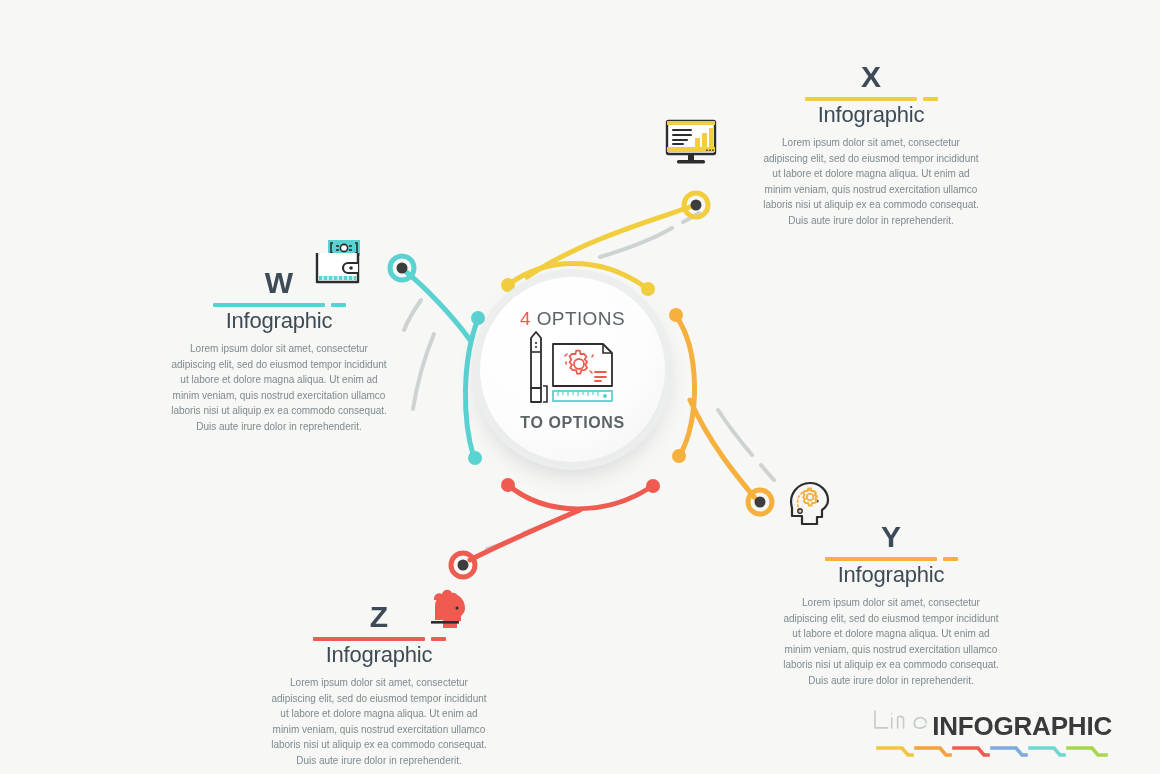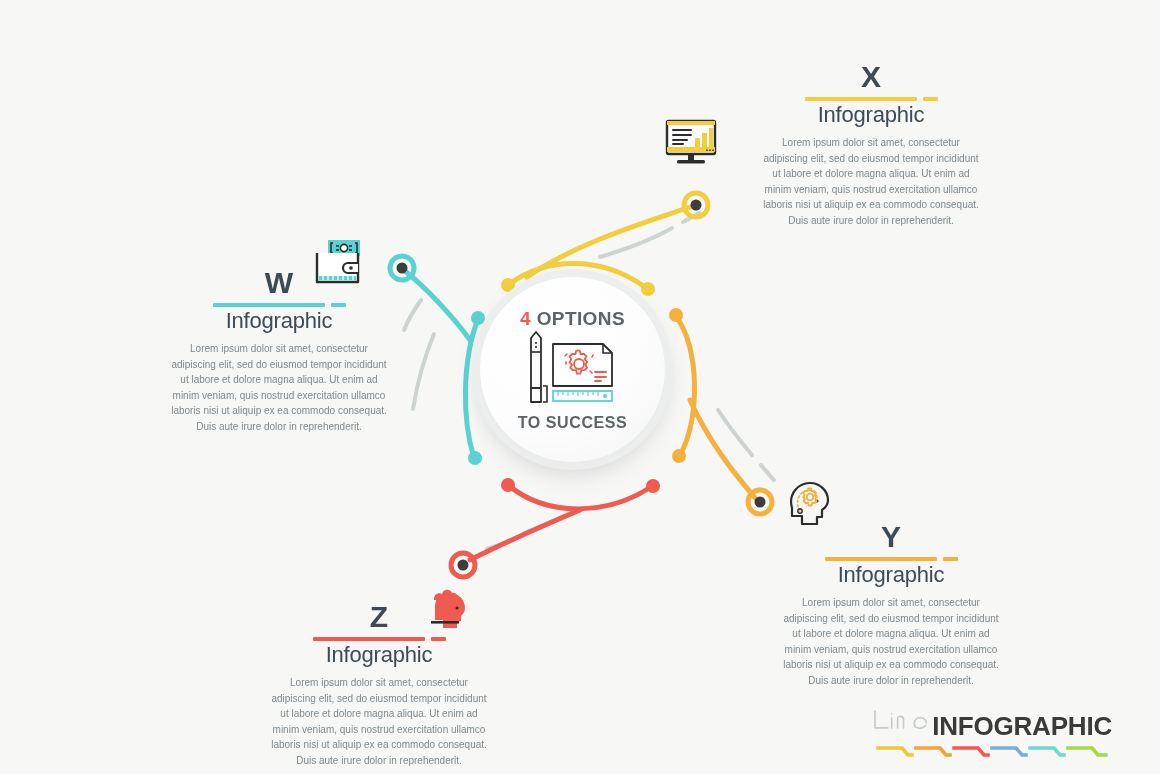--- a/index.html
+++ b/index.html
@@ -21,21 +21,21 @@
     box-shadow:
        0 0 0 8px rgba(236,238,238,.95),
        0 10px 22px rgba(120,125,130,.30),
        0 2px 4px rgba(150,155,160,.25);
     z-index:5;
   }
   .hub-inner{
     position:absolute;inset:0;display:flex;flex-direction:column;
     align-items:center;justify-content:center;
   }
-  .hub-top{font-size:19px;font-weight:bold;letter-spacing:.4px;color:#5d6468;margin-bottom:0;}
+  .hub-top{font-size:19px;font-weight:normal;letter-spacing:.4px;color:#5d6468;margin-bottom:0;}
   .hub-top .num{color:#ef5b50;}
   .hub-bottom{font-size:16px;font-weight:bold;letter-spacing:.6px;color:#5d6468;margin-top:6px;}
   .hub-icon{width:108px;height:78px;}
 
   
   .block{position:absolute;}
   .blk-letter{
     font-size:30px;font-weight:bold;color:#3c4b57;line-height:1;
     text-align:center;
   }
@@ -158,21 +158,21 @@
             <line x1="54" y1="61" x2="54" y2="65"></line>
           <line x1="59" y1="61" x2="59" y2="66"></line>
             <line x1="64" y1="61" x2="64" y2="65"></line>
           <line x1="69" y1="61" x2="69" y2="66"></line>
             <line x1="74" y1="61" x2="74" y2="65"></line>
           <line x1="79" y1="61" x2="79" y2="66"></line>
         </g>
         <circle cx="86" cy="66" r="2" fill="#5ad2d2"></circle>
       </svg>
 
-      <div class="hub-bottom">TO SUCCESS</div>
+      <div class="hub-bottom">TO OPTIONS</div>
     </div>
   </div>
 
   <div class="block" style="left:760px;top:62px;width:222px;">
     <div class="blk-letter">X</div>
     <div class="rule">
       <span class="long" style="background:#f2ce3e"></span>
         <span class="short" style="background:#f2ce3e"></span>
     </div>
     <div class="blk-title">Infographic</div>

